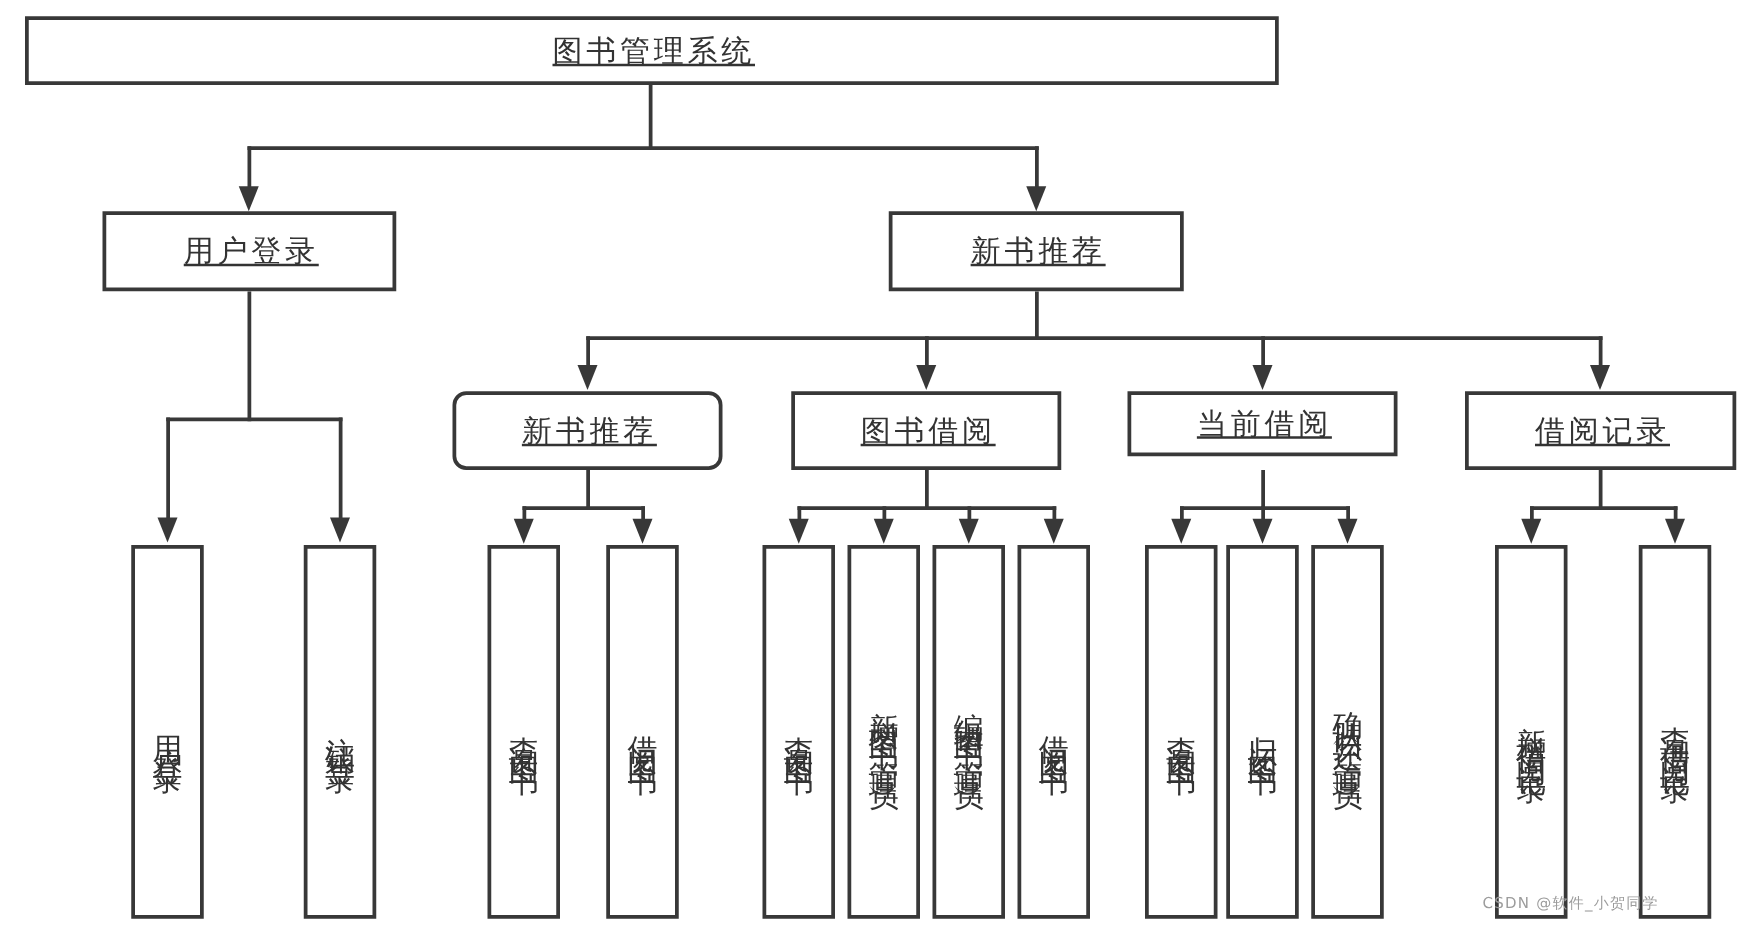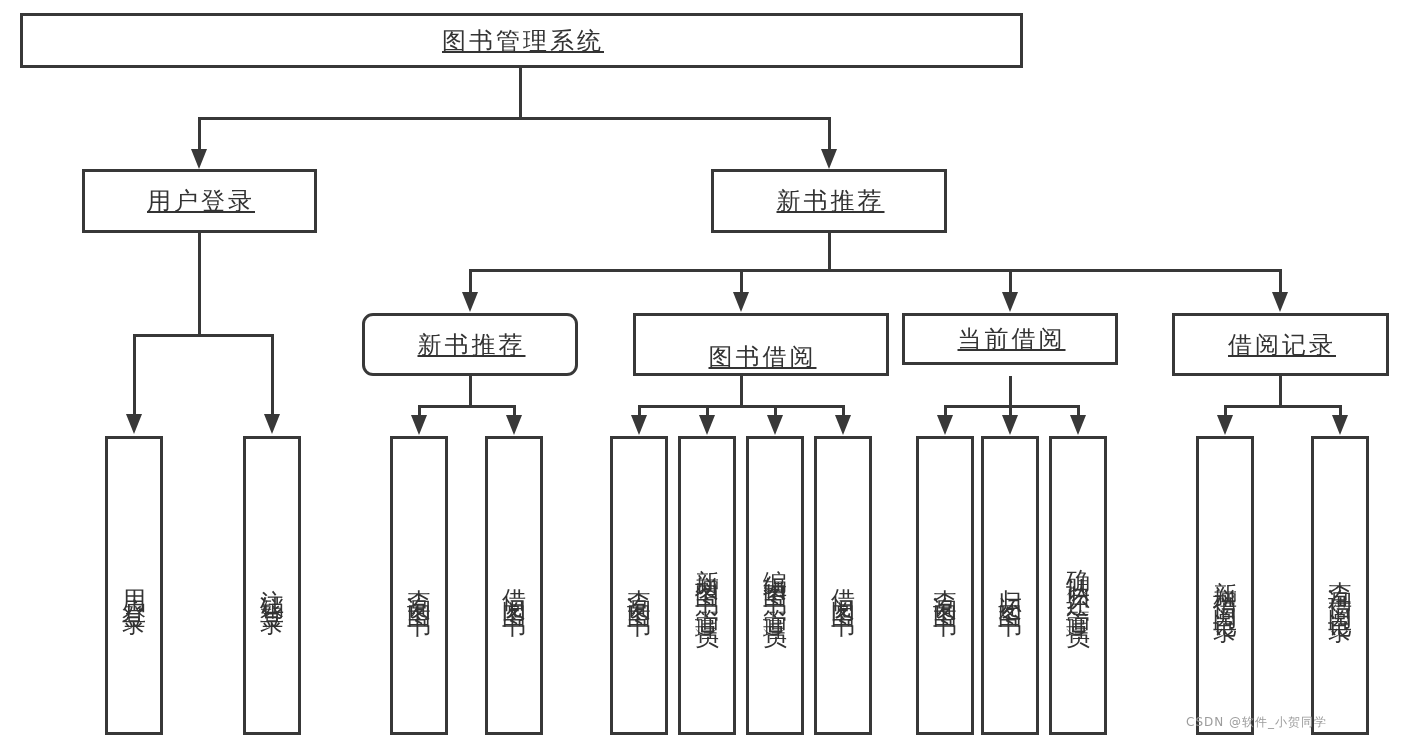--- a/index.html
+++ b/index.html
@@ -130,21 +130,21 @@
   <div class="node h-node" style="left:82px;top:169px;width:235px;height:64px;">
     <span>用户登录</span>
   </div>
   <div class="node h-node" style="left:711px;top:169px;width:236px;height:64px;">
     <span>新书推荐</span>
   </div>
 
   <div class="node h-node" style="left:362px;top:313px;width:216px;height:63px;border-radius:11px;">
     <span>新书推荐</span>
   </div>
-  <div class="node h-node" style="left:633px;top:313px;width:256px;height:63px;align-items:flex-end;">
+  <div class="node h-node" style="left:633px;top:313px;width:216px;height:63px;">
     <span>图书借阅</span>
   </div>
   <div class="node h-node" style="left:902px;top:313px;width:216px;height:52px;">
     <span>当前借阅</span>
   </div>
   <div class="node h-node" style="left:1172px;top:313px;width:217px;height:63px;">
     <span>借阅记录</span>
   </div>
 
   <div class="node v-node" style="left:105px;top:436px;width:58px;height:299px;">

